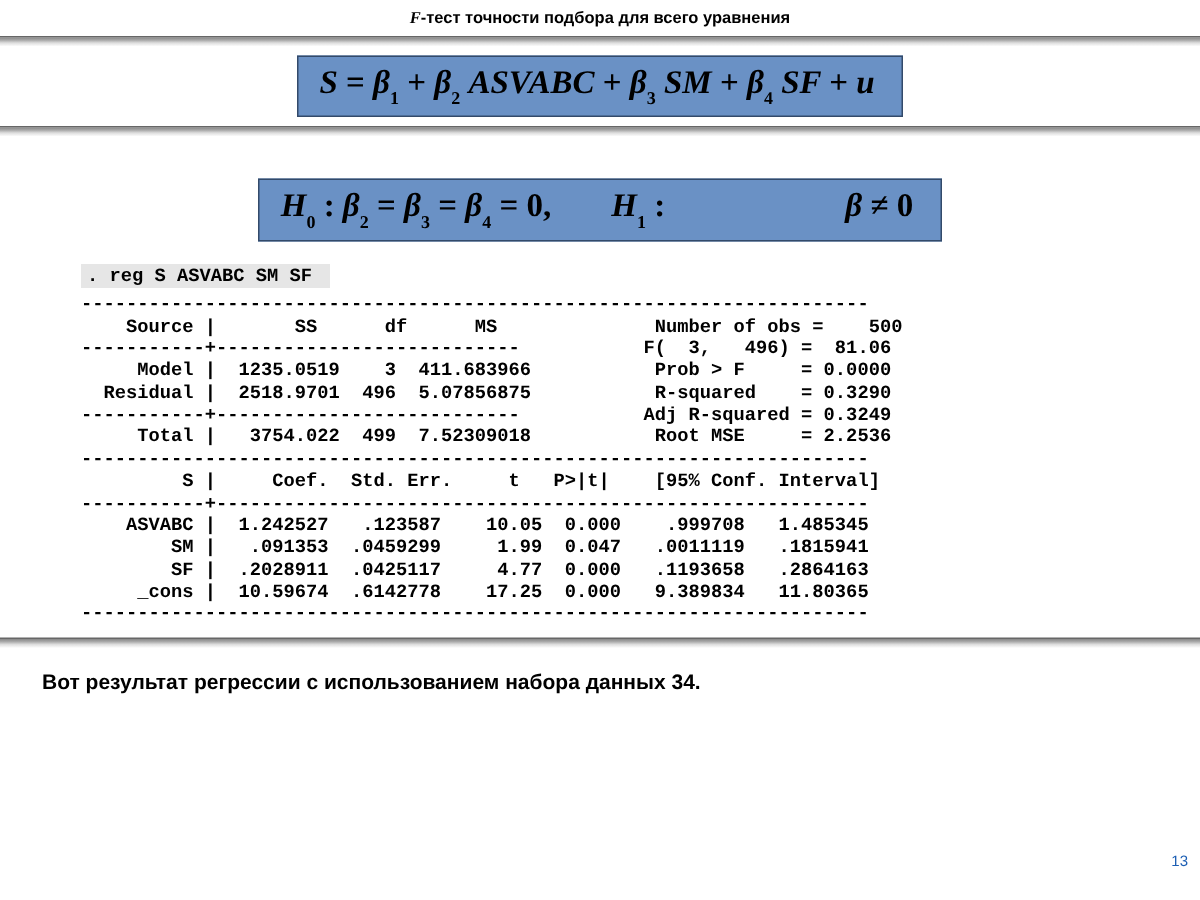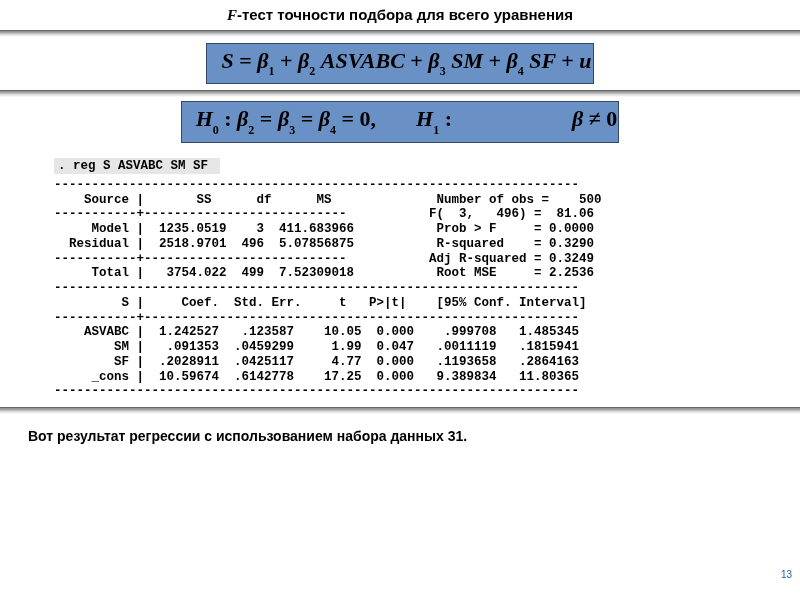--- a/index.html
+++ b/index.html
@@ -15,42 +15,42 @@
   }
   .sep {
     height: 6px;
     background: linear-gradient(#888, #aaa 30%, #ddd 60%, #fff);
     border-top: 1px solid #666;
     margin: 0;
   }
   .title {
     text-align: center;
     font-weight: bold;
-    font-size: 15px;
+    font-size: 11px;
     padding: 6px 0 6px 0;
   }
   .title .f { font-style: italic; font-family: "Times New Roman", serif; }
   .eq-wrap { text-align: center; padding: 6px 0; }
   .eq {
     display: inline-block;
     background: #6a91c5;
     border: 1px solid #334a6a;
-    padding: 4px 1px 6px 14px;
+    padding: 4px 18px 6px 14px;
     font-family: "Times New Roman", serif;
     font-size: 22px;
     font-style: italic;
     font-weight: bold;
     white-space: nowrap;
   }
   .eq .n { font-style: normal; }
   .eq sub { font-size: 12px; font-style: normal; position: relative; top: 2px; }
   .eq .ne { font-style: normal; }
   .eq .sep-sp { display: inline-block; width: 40px; }
   .eq .gap { display: inline-block; width: 120px; }
-  .hyp-wrap { text-align: center; padding: 4px 0 8px 0; }
+  .hyp-wrap { text-align: center; padding: 4px 0 8px 0; margin-top: 24px; }
 
   .output-block { padding: 6px 28px 8px 28px; margin-left: 26px; }
   .cmd {
     font-family: "Courier New", monospace;
     font-size: 12.5px;
     font-weight: bold;
     background: #e6e6e6;
     display: inline-block;
     padding: 1px 4px;
     margin-bottom: 4px;
@@ -111,15 +111,15 @@
          S |     Coef.  Std. Err.     t   P&gt;|t|    [95% Conf. Interval]
 -----------+----------------------------------------------------------
     ASVABC |  1.242527   .123587    10.05  0.000    .999708   1.485345
         SM |   .091353  .0459299     1.99  0.047   .0011119   .1815941
         SF |  .2028911  .0425117     4.77  0.000   .1193658   .2864163
      _cons |  10.59674  .6142778    17.25  0.000   9.389834   11.80365
 ----------------------------------------------------------------------</pre>
 </div>
 <div class="sep"></div>
 
-<div class="caption">Вот результат регрессии с использованием набора данных 31.</div>
+<div class="caption">Вот результат регрессии с использованием набора данных 34.</div>
 
 <div class="slidenum">13</div>
 
 </body></html>

